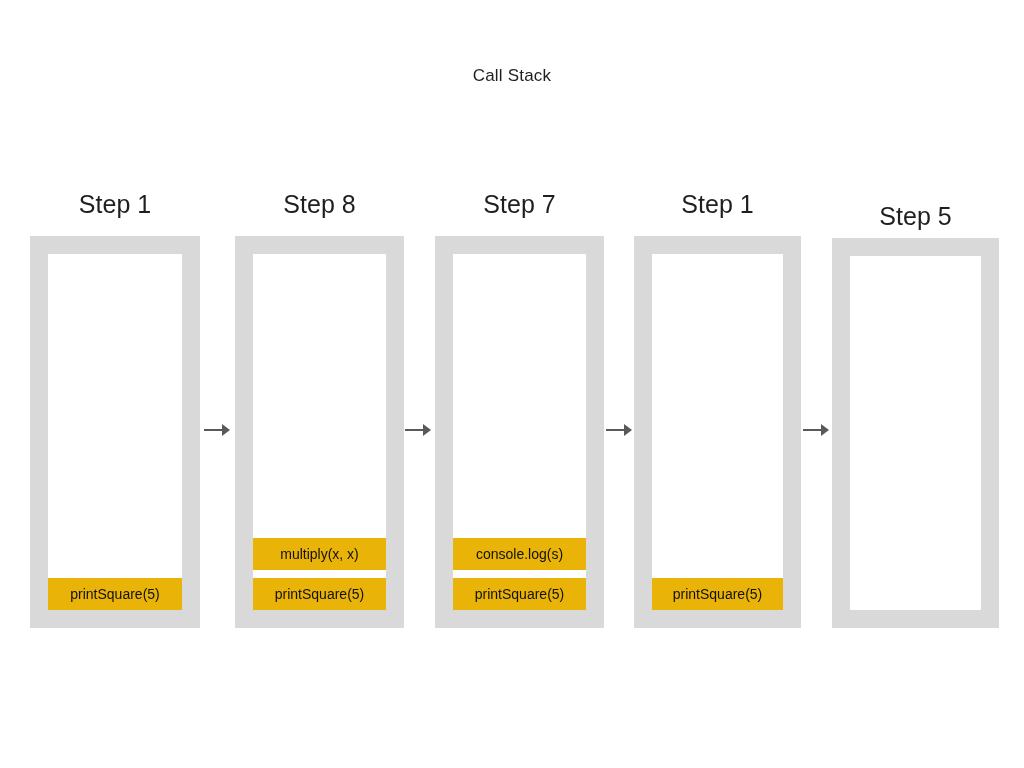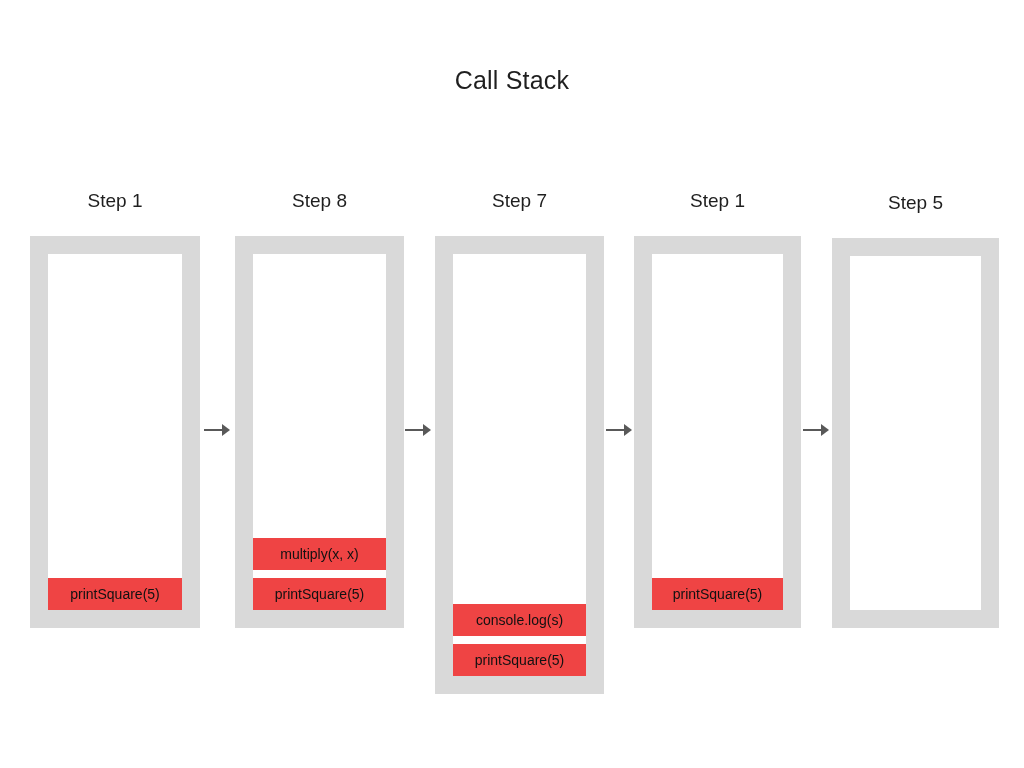--- a/index.html
+++ b/index.html
@@ -22,21 +22,21 @@
     height: 768px;
   }
 
   
   .title {
     position: absolute;
     left: 0;
     top: 66px;
     width: 1024px;
     text-align: center;
-    font-size: 25px;
+    font-size: 17px;
     font-weight: 400;
     color: #1f1f1f;
     letter-spacing: 0.2px;
   }
 
   
   .steps {
     position: absolute;
     left: 0;
     top: 190px;
@@ -47,21 +47,21 @@
   .step {
     position: absolute;
     top: 0;
   }
 
   .step-label {
     position: absolute;
     top: 0;
     width: 100%;
     text-align: center;
-    font-size: 19px;
+    font-size: 25px;
     font-weight: 400;
     color: #1f1f1f;
     white-space: nowrap;
   }
 
   
   .stack-box {
     position: absolute;
     background: #d9d9d9;
     box-sizing: border-box;
@@ -72,21 +72,21 @@
     background: #ffffff;
     box-sizing: border-box;
     display: flex;
     flex-direction: column;
     justify-content: flex-end;
     align-items: center;
   }
 
   
   .frame {
-    background: #ef4444;
+    background: #eab308;
     color: #111111;
     font-size: 14px;
     line-height: 1;
     display: flex;
     align-items: center;
     justify-content: center;
     box-sizing: border-box;
     width: 100%;
     height: 32px;
     white-space: nowrap;
@@ -148,21 +148,21 @@
 
     <div class="arrow" style="left:401px;">
       <svg width="34" height="24" viewBox="0 0 34 24" aria-hidden="true">
         <path d="M4 12 H24" stroke="#595959" stroke-width="2" fill="none"></path>
         <path d="M22 6 L30 12 L22 18 Z" fill="#595959"></path>
       </svg>
     </div>
 
     <div class="step" style="left:435px; width:169px;">
       <div class="step-label">Step 7</div>
-      <div class="stack-box" style="left:0px; top:46px; width:169px; height:458px;">
+      <div class="stack-box" style="left:0px; top:46px; width:169px; height:392px;">
         <div class="stack-inner" style="left:18px; top:18px; right:18px; bottom:18px;">
           <div class="frame">console.log(s)</div>
           <div class="frame-gap"></div>
           <div class="frame">printSquare(5)</div>
         </div>
       </div>
     </div>
 
     <div class="arrow" style="left:602px;">
       <svg width="34" height="24" viewBox="0 0 34 24" aria-hidden="true">
@@ -181,20 +181,20 @@
     </div>
 
     <div class="arrow" style="left:799px;">
       <svg width="34" height="24" viewBox="0 0 34 24" aria-hidden="true">
         <path d="M4 12 H24" stroke="#595959" stroke-width="2" fill="none"></path>
         <path d="M22 6 L30 12 L22 18 Z" fill="#595959"></path>
       </svg>
     </div>
 
     <div class="step" style="left:832px; width:167px;">
-      <div class="step-label" style="top:2px;">Step 5</div>
+      <div class="step-label" style="top:12px;">Step 5</div>
       <div class="stack-box" style="left:0px; top:48px; width:167px; height:390px;">
         <div class="stack-inner" style="left:18px; top:18px; right:18px; bottom:18px;"></div>
       </div>
     </div>
 
   </div>
 </div>
 
 </body></html>

